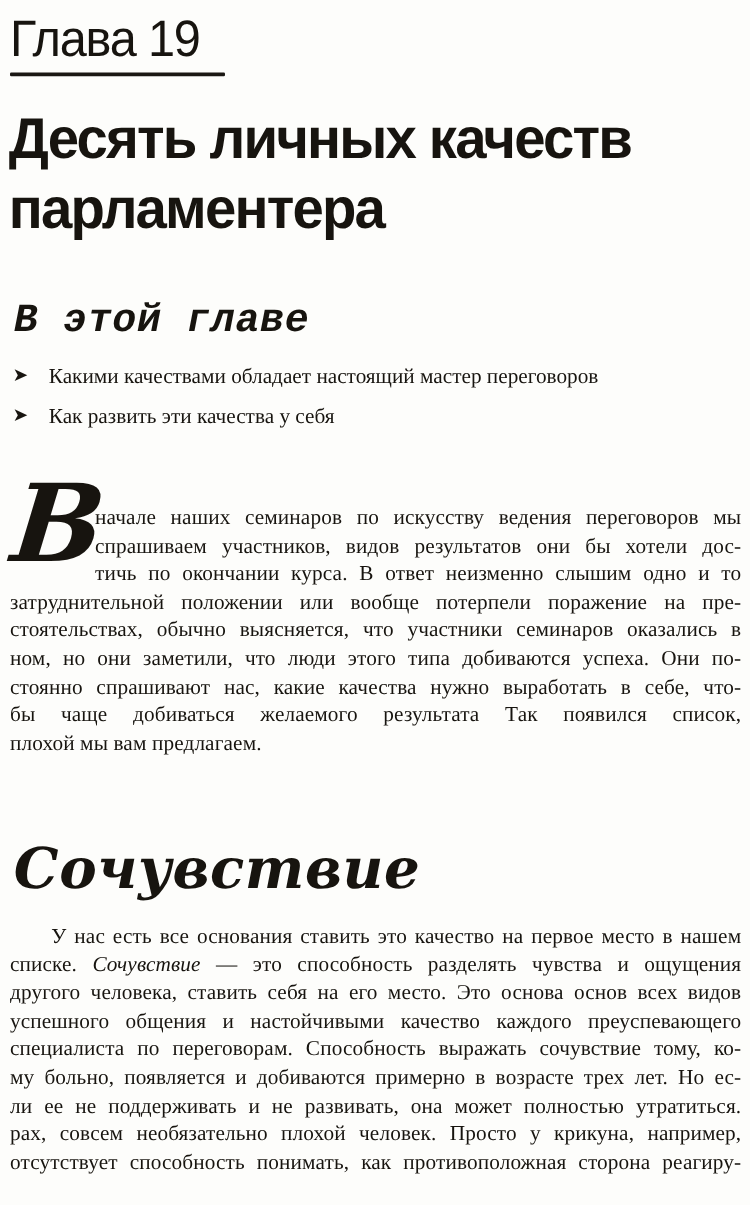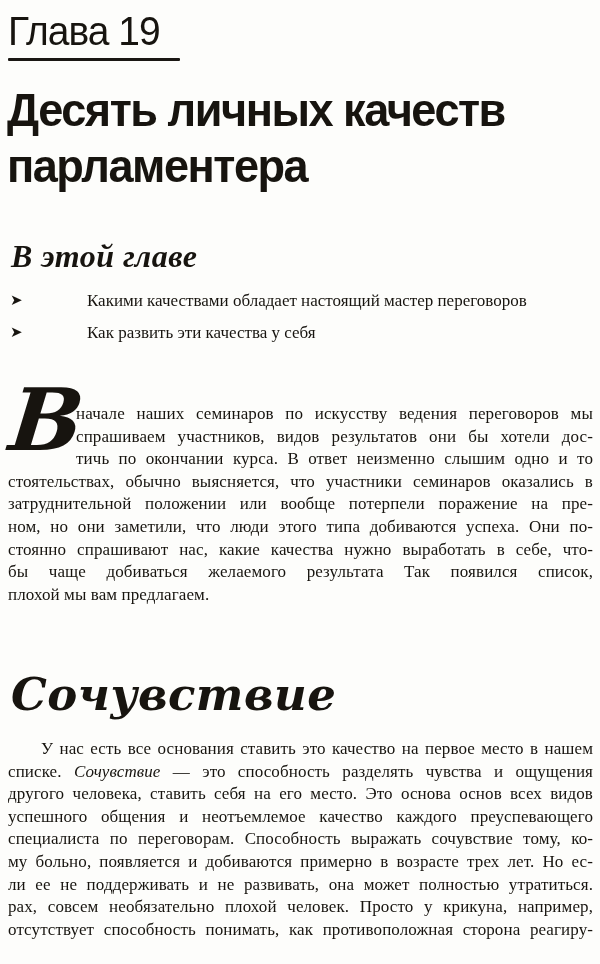--- a/index.html
+++ b/index.html
@@ -56,21 +56,21 @@
     transform: scaleX(0.98);
     transform-origin: left top;
     white-space: nowrap;
   }
 
   
   .itc-heading {
     position: absolute;
     left: 11px;
     top: 238px;
-    font-family: Liberation Serif, serif;
+    font-family: Liberation Mono, monospace;
     font-style: italic;
     font-weight: 700;
     font-size: 32px;
     letter-spacing: 0.5px;
     white-space: nowrap;
   }
 
   
   .bullet-list {
     position: absolute;
@@ -87,21 +87,20 @@
   .bullet-arrow {
     font-family: "DejaVu Sans", sans-serif;
     font-size: 15px;
     line-height: 21px;
     width: 29px;
     flex: 0 0 29px;
   }
   .bullet-text {
     font-size: 17px;
     line-height: 21px;
-    margin-left: 48px;
   }
 
   
   .para {
     position: absolute;
     left: 8px;
     width: 585px;
   }
   .para .line {
     font-size: 17px;
@@ -173,36 +172,36 @@
 
   <div class="drop-cap">В</div>
 
   <div class="para" id="intro-para">
     <div class="drop-lines">
         <div class="line">начале наших семинаров по искусству ведения переговоров мы</div>
         <div class="line">спрашиваем участников, видов результатов они бы хотели дос-</div>
         <div class="line">тичь по окончании курса. В ответ неизменно слышим одно и то</div>
       </div>
     <div id="intro-full">
+        <div class="line">затруднительной положении или вообще потерпели поражение на пре-</div>
         <div class="line">стоятельствах, обычно выясняется, что участники семинаров оказались в</div>
-        <div class="line">затруднительной положении или вообще потерпели поражение на пре-</div>
         <div class="line">ном, но они заметили, что люди этого типа добиваются успеха. Они по-</div>
         <div class="line">стоянно спрашивают нас, какие качества нужно выработать в себе, что-</div>
         <div class="line">бы чаще добиваться желаемого результата Так появился список,</div>
         <div class="line">плохой мы вам предлагаем.</div>
       </div>
   </div>
 
   <div class="section-heading">Сочувствие</div>
 
   <div class="para" id="section-para">
       <div class="line">У нас есть все основания ставить это качество на первое место в нашем</div>
       <div class="line"><span>списке. </span><em>Сочувствие</em><span> — это способность разделять чувства и ощущения</span></div>
       <div class="line">другого человека, ставить себя на его место. Это основа основ всех видов</div>
-      <div class="line">успешного общения и неотъемлемое качество каждого преуспевающего</div>
+      <div class="line">успешного общения и настойчивыми качество каждого преуспевающего</div>
       <div class="line">специалиста по переговорам. Способность выражать сочувствие тому, ко-</div>
       <div class="line">му больно, появляется и добиваются примерно в возрасте трех лет. Но ес-</div>
       <div class="line">ли ее не поддерживать и не развивать, она может полностью утратиться.</div>
       <div class="line">рах, совсем необязательно плохой человек. Просто у крикуна, например,</div>
       <div class="line">отсутствует способность понимать, как противоположная сторона реагиру-</div>
     </div>
 
 </div>
 
 </body></html>

